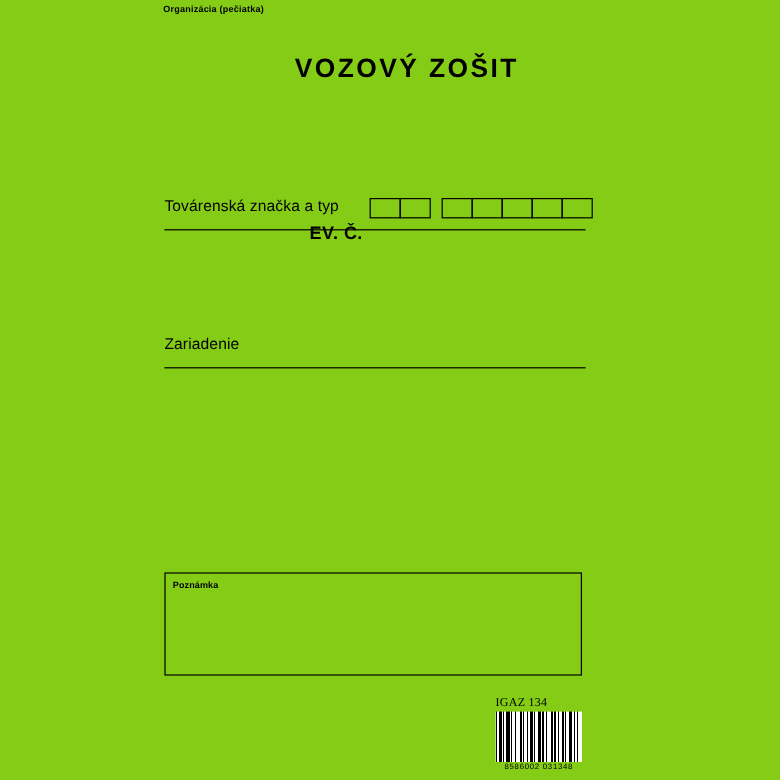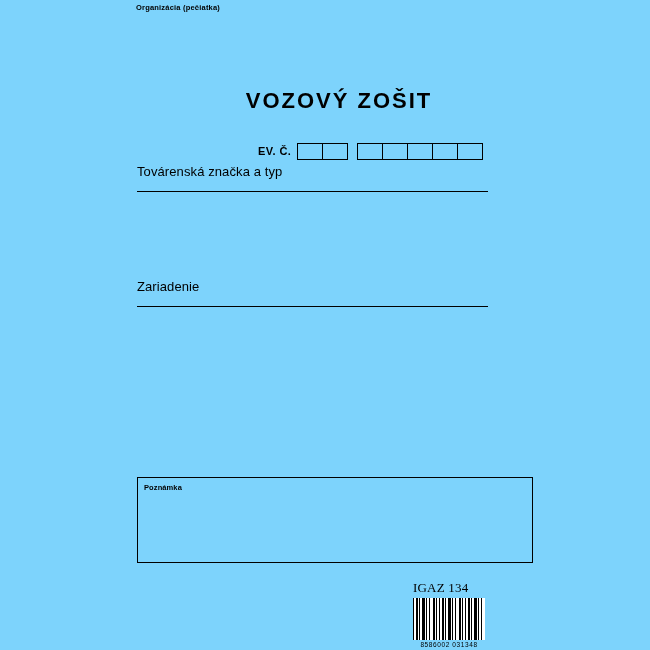--- a/index.html
+++ b/index.html
@@ -15,21 +15,21 @@
     color: #000000;
     overflow: hidden;
   }
 
   .page {
     position: absolute;
     left: 0;
     top: 0;
     width: 650px;
     height: 650px;
-    background: #7dd3fc;
+    background: #84cc16;
   }
 
   
   .org-label {
     position: absolute;
     left: 136px;
     top: 3px;
     font-size: 7.5px;
     font-weight: bold;
     letter-spacing: 0.2px;
@@ -42,37 +42,37 @@
     top: 44px;
     width: 650px;
     text-align: center;
     font-size: 22px;
     font-weight: bold;
     letter-spacing: 2px;
   }
   .doc-title .t-inner {
     display: inline-block;
     padding-left: 28px;
-    margin-top: 44px;
   }
 
   
   .evc-row {
     position: absolute;
     left: 258px;
     top: 142px;
     display: flex;
     align-items: center;
   }
   .evc-label {
-    font-size: 11px;
+    font-size: 15px;
     font-weight: bold;
     letter-spacing: 0.4px;
     margin-right: 6px;
     line-height: 18px;
+    margin-top: 44px;
   }
   .box-group {
     display: flex;
   }
   .box-group.g2 {
     margin-right: 9px;
   }
   .cell {
     width: 26px;
     height: 17px;
@@ -109,21 +109,21 @@
   }
   .field-1 { top: 177px; height: 15px; }
   .field-2 { top: 223px; height: 15px; }
   .field-3 { top: 268px; height: 15px; margin-top: 24px; }
 
   
   .note-box {
     position: absolute;
     left: 137px;
     top: 477px;
-    width: 396px;
+    width: 348px;
     height: 86px;
     border: 1px solid #000;
     box-sizing: border-box;
   }
   .note-box .n-label {
     position: absolute;
     left: 6px;
     top: 5px;
     font-size: 7.5px;
     font-weight: bold;
@@ -132,21 +132,21 @@
 
   
   .barcode-wrap {
     position: absolute;
     left: 413px;
     top: 580px;
     width: 72px;
   }
   .barcode-code {
     font-family: "Liberation Serif", serif;
-    font-size: 13px;
+    font-size: 10px;
     letter-spacing: 0.2px;
     margin-bottom: 2px;
     text-align: left;
   }
   .barcode-bars {
     width: 72px;
     height: 42px;
     background-repeat: repeat-y;
     background-image: repeating-linear-gradient(
       to right,

